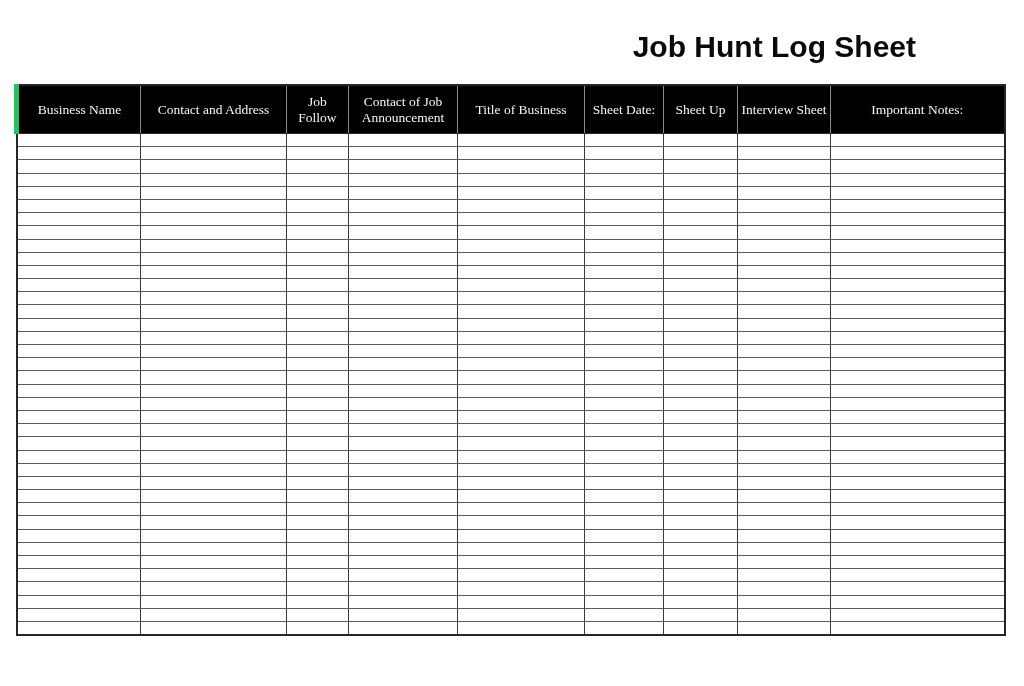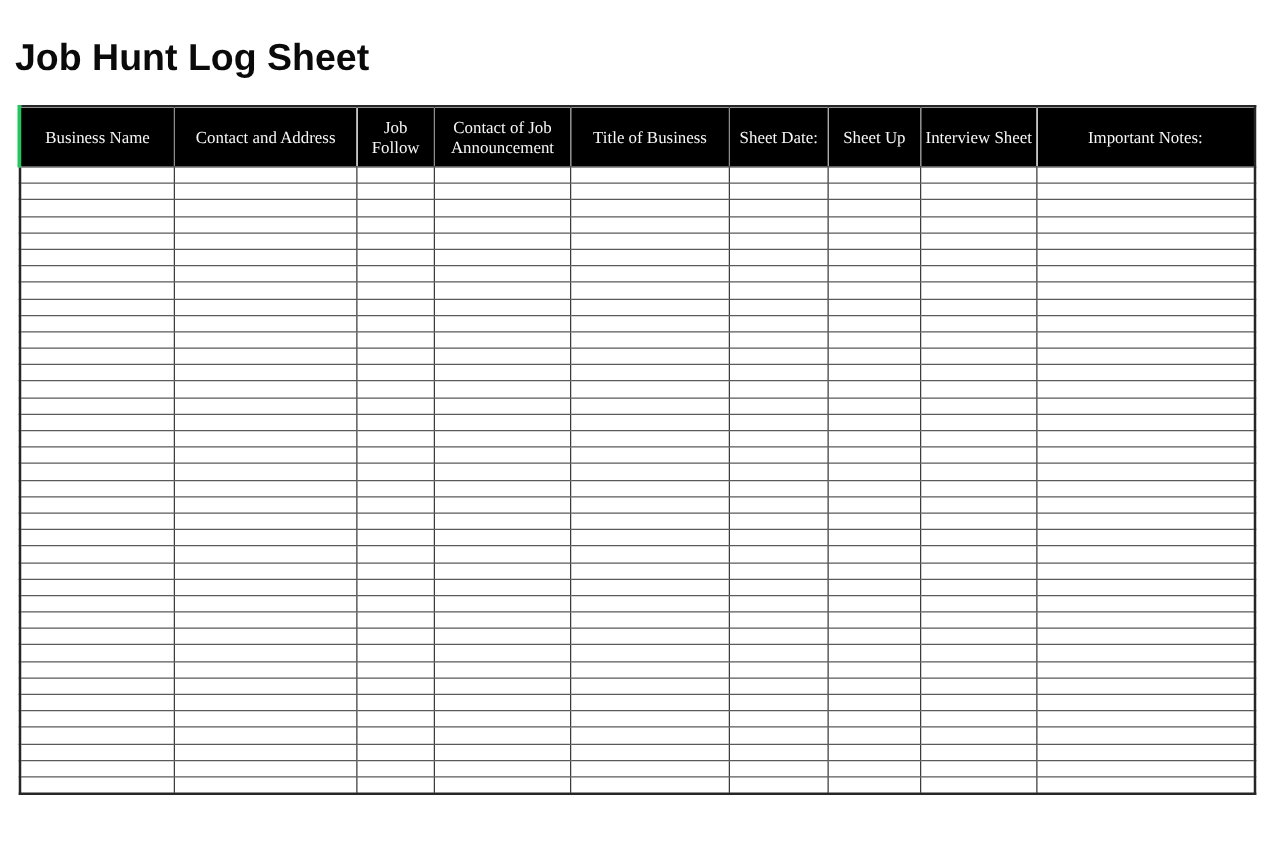--- a/index.html
+++ b/index.html
@@ -11,23 +11,23 @@
     position: relative;
     width: 1024px;
     height: 686px;
     background: #ffffff;
     overflow: hidden;
     font-family: "Liberation Sans", sans-serif;
   }
   .title-wrap {
     position: absolute;
     top: 30px;
-    left: 12px;
+    left: 0;
     width: 916px;            
-    text-align: left;
+    text-align: right;
   }
   .title {
     margin: 0;
     font-family: "Liberation Sans", sans-serif;
     font-weight: 700;
     font-size: 30px;
     line-height: 34px;
     letter-spacing: 0px;
     color: #0a0a0a;
   }
@@ -59,21 +59,21 @@
     line-height: 16px;
     text-align: center;
     vertical-align: middle;
     padding: 2px 3px;
     border-left: 1px solid #8c8c8c;
     border-right: 1px solid #8c8c8c;
     border-top: 1px solid #000000;
     border-bottom: 1px solid #2a2a2a;
     overflow: hidden;
   }
-  thead th:first-child { border-left: 3px solid #22c55e; }
+  thead th:first-child { border-left: 5px solid #22c55e; }
   thead th:last-child { border-right: 1px solid #000000; text-align: center; }
   tbody td {
     height: 12.2px;          
     padding: 0;
     font-size: 8px;
     line-height: 12px;
     background: #ffffff;
     border-top: 1px solid #5a5a5a;
     border-bottom: 1px solid #5a5a5a;
     border-left: 1px solid #3c3c3c;

